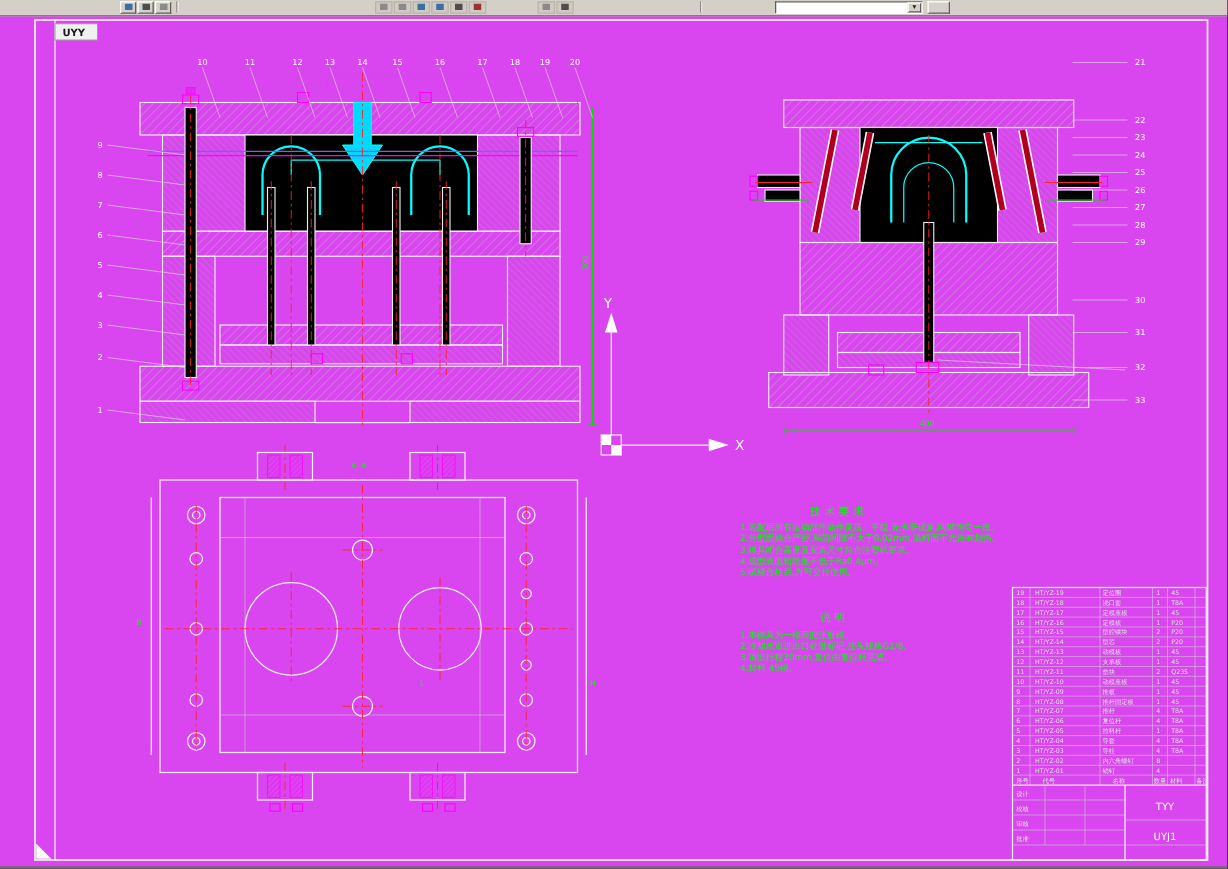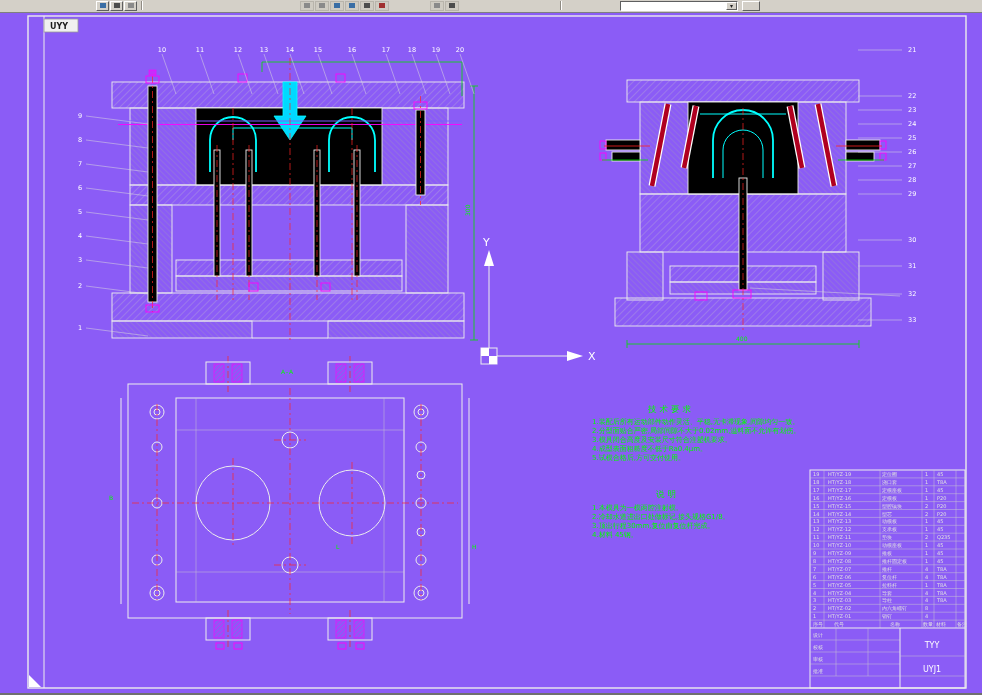--- a/index.html
+++ b/index.html
@@ -1,16 +1,16 @@
 <!DOCTYPE html>
 <html><head>
 <meta charset="utf-8">
 <style>
   html,body{margin:0;padding:0;background:#000;width:982px;height:695px;overflow:hidden;}
-  .app{position:relative;width:982px;height:695px;background:#8b5cf6;font-family:"DejaVu Sans",sans-serif;}
+  .app{position:relative;width:982px;height:695px;background:#d946ef;font-family:"DejaVu Sans",sans-serif;}
   
   .toolbar{position:absolute;top:0;left:0;width:982px;height:12px;background:#d4d0c8;
            border-bottom:1px solid #7f7f7f;z-index:5;}
   .tb-btn{position:absolute;top:1px;width:11px;height:8px;background:#d4d0c8;
           border:1px solid;border-color:#ffffff #5f5f5f #5f5f5f #ffffff;}
   .tb-flat{position:absolute;top:1px;width:12px;height:8px;background:#cfcbc2;
            border:1px solid #b8b4ab;}
   .tb-sep{position:absolute;top:1px;width:1px;height:9px;background:#8f8b83;border-right:1px solid #fff;}
   .ic{display:block;margin:1px auto 0;width:6px;height:5px;}
   .ic-blue{background:#3a6ea5;}

